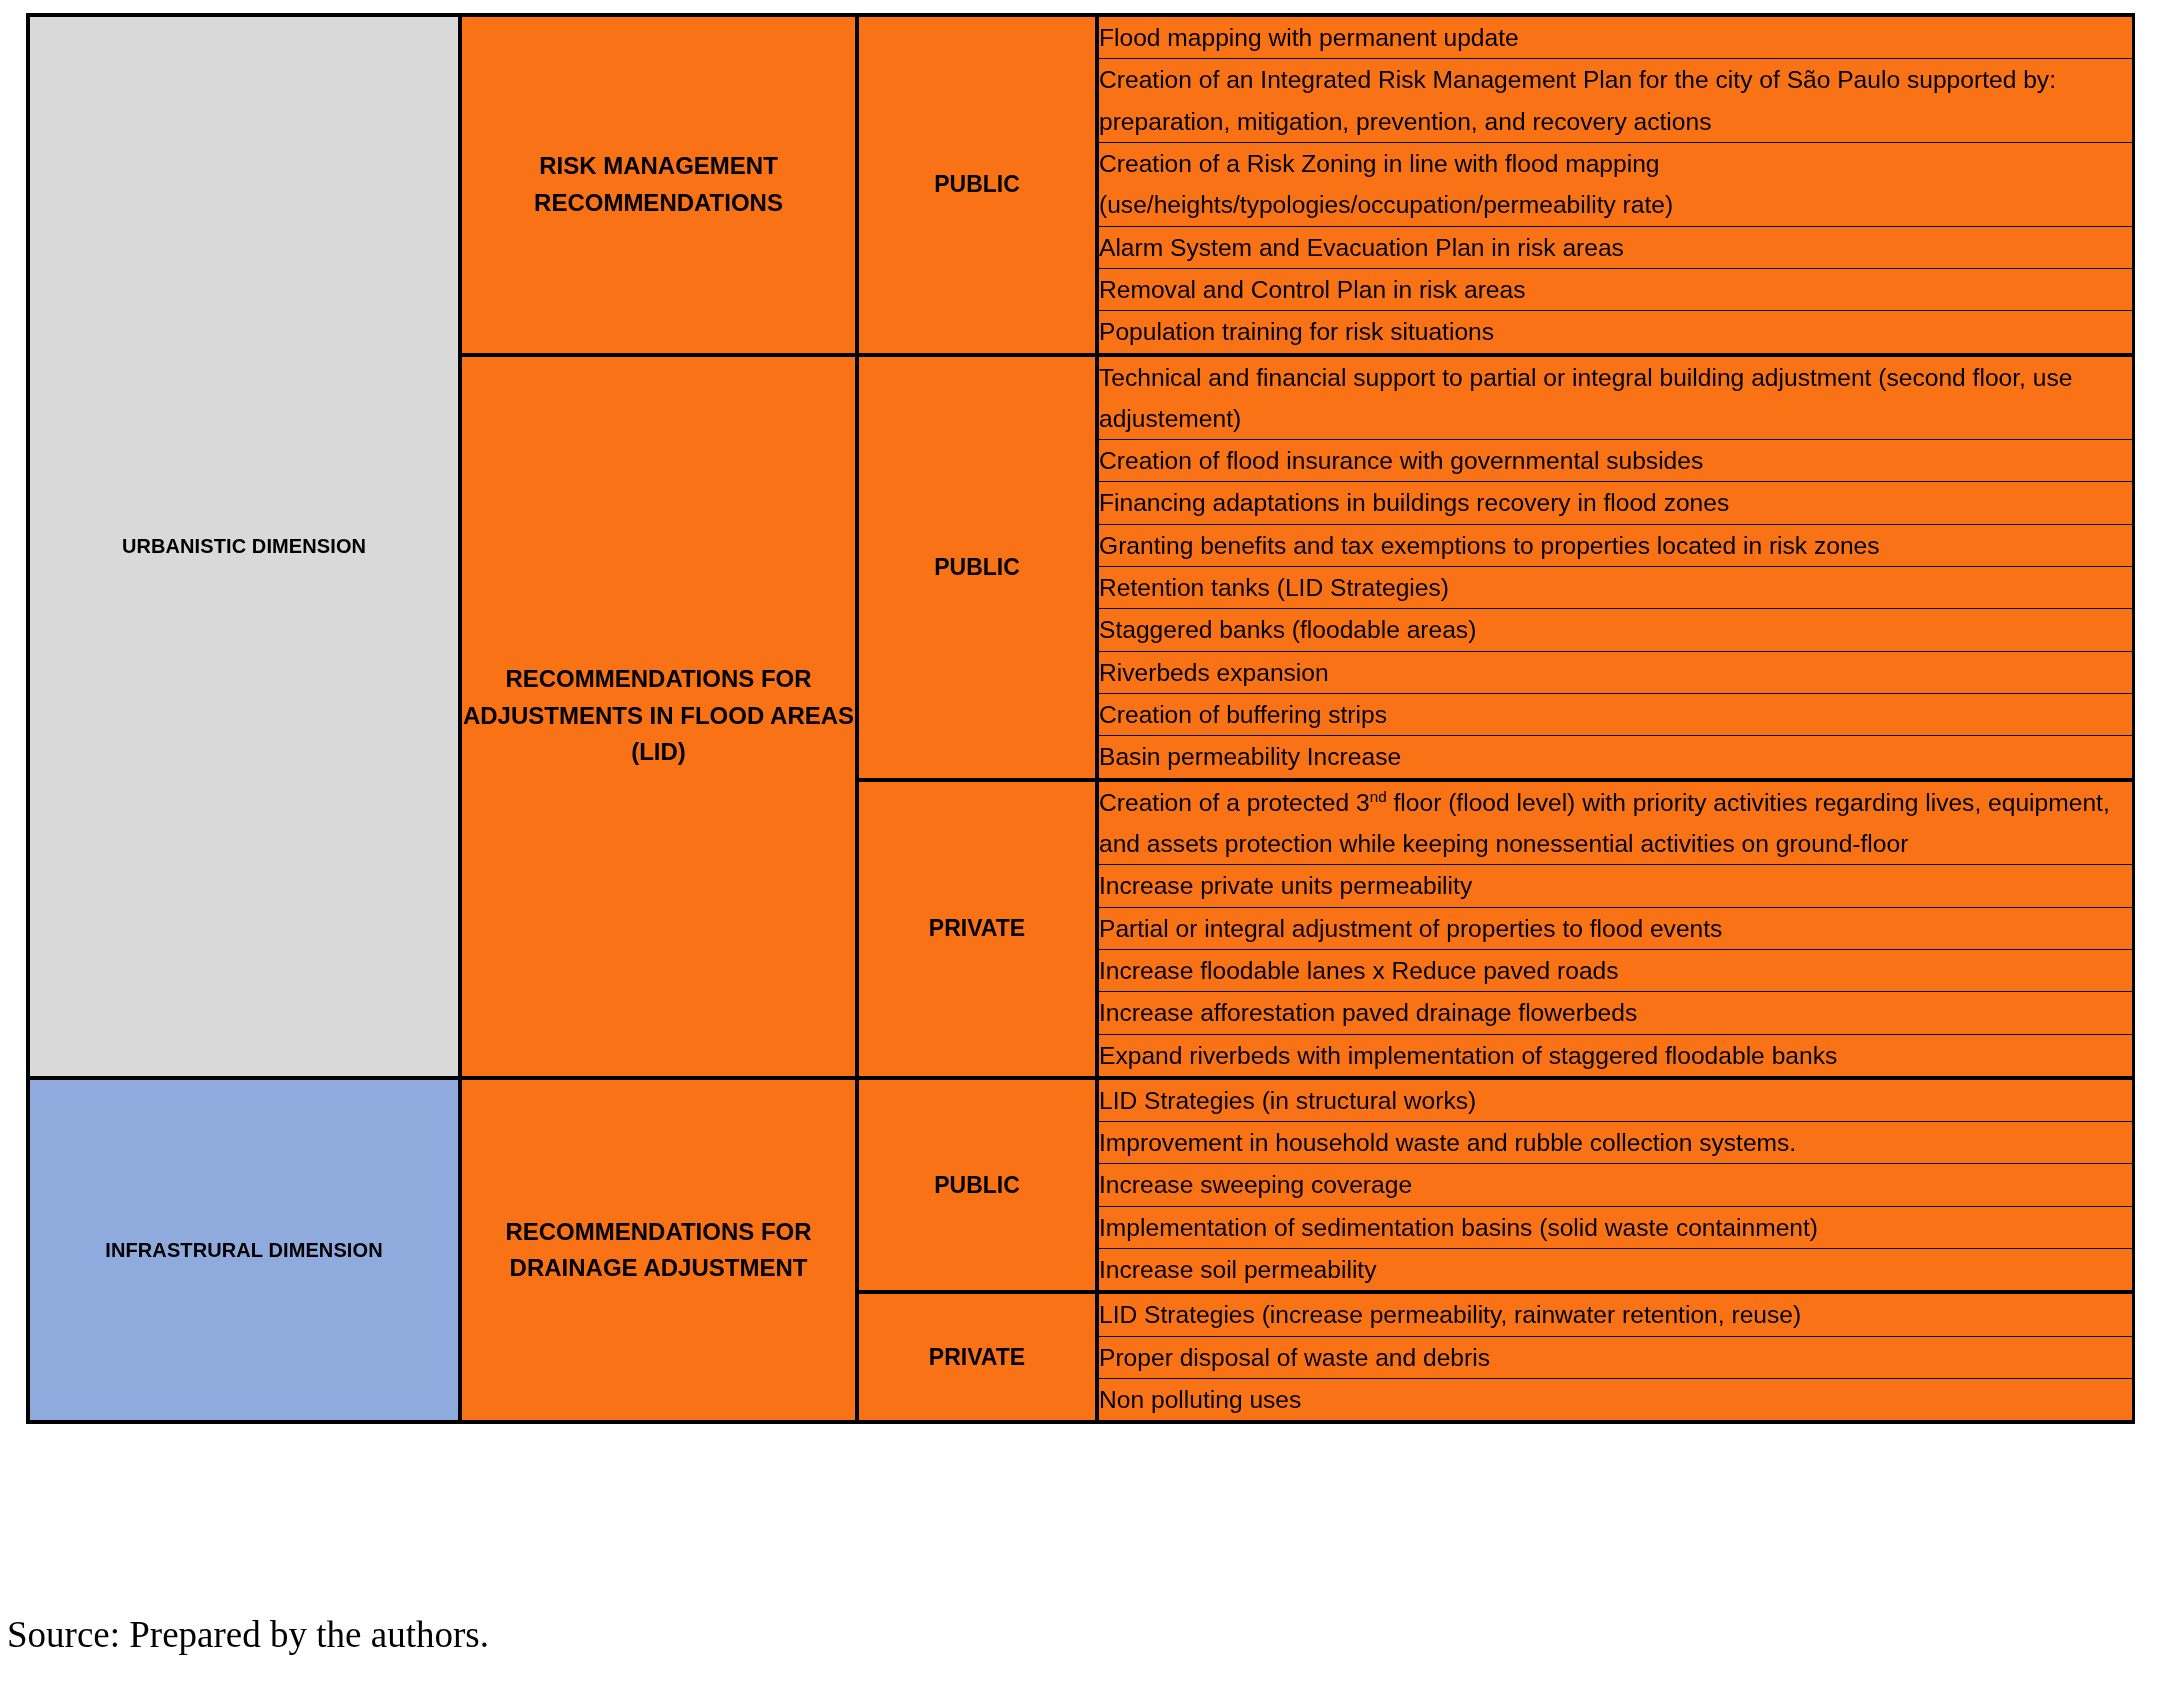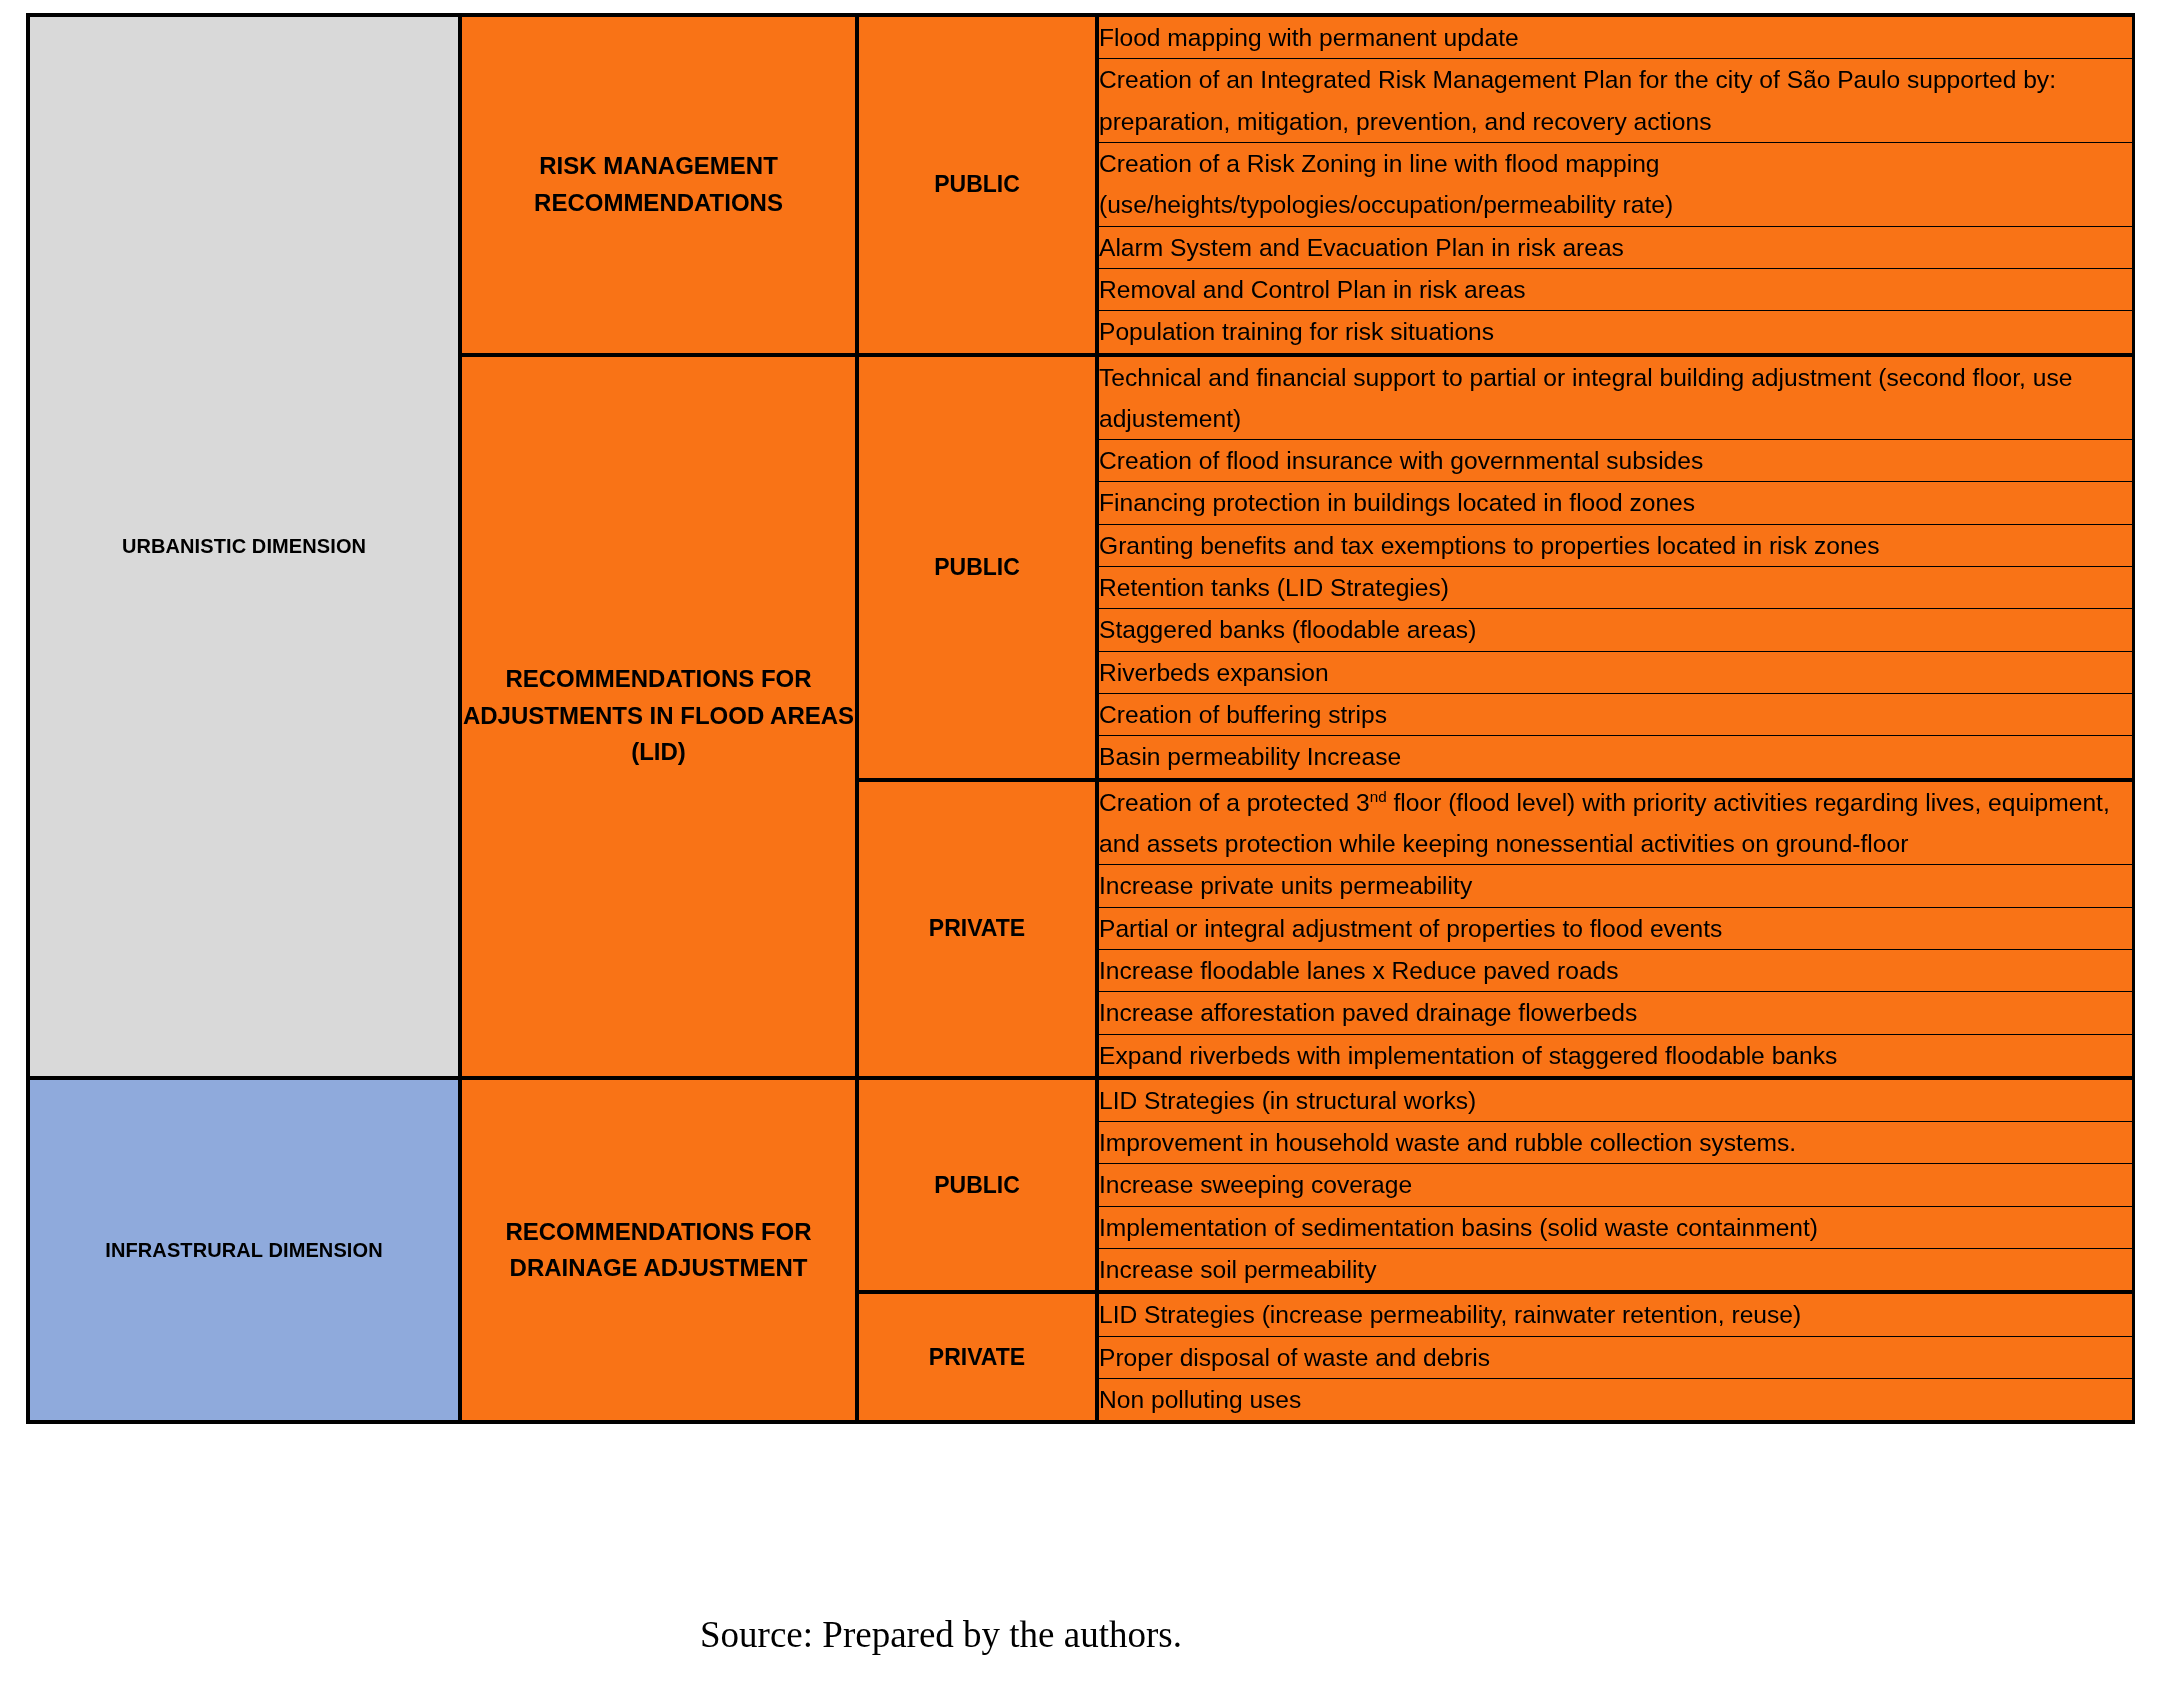--- a/index.html
+++ b/index.html
@@ -101,24 +101,24 @@
     vertical-align: super;
     line-height: 0;
   }
 
   
   .caption {
     position: absolute;
     left: 0;
     top: 1613px;
     width: 1882px;
-    text-align: center;
     font-family: "Liberation Serif", serif;
     font-size: 37px;
     color: #000;
+    padding-left: 7px;
   }
 </style>
 </head>
 <body>
 
 <div class="page">
 
   <table class="matrix">
     <tbody>
 
@@ -146,21 +146,21 @@
 
       <tr>
         <td class="cat" rowspan="15">RECOMMENDATIONS FOR ADJUSTMENTS IN FLOOD AREAS (LID)</td>
         <td class="sector" rowspan="9">PUBLIC</td>
         <td class="item heavy-top">Technical and financial support to partial or integral building adjustment (second floor, use adjustement)</td>
       </tr>
       <tr>
         <td class="item">Creation of flood insurance with governmental subsides</td>
       </tr>
       <tr>
-        <td class="item">Financing protection in buildings located in flood zones</td>
+        <td class="item">Financing adaptations in buildings recovery in flood zones</td>
       </tr>
       <tr>
         <td class="item">Granting benefits and tax exemptions to properties located in risk zones</td>
       </tr>
       <tr>
         <td class="item">Retention tanks (LID Strategies)</td>
       </tr>
       <tr>
         <td class="item">Staggered banks (floodable areas)</td>
       </tr>

